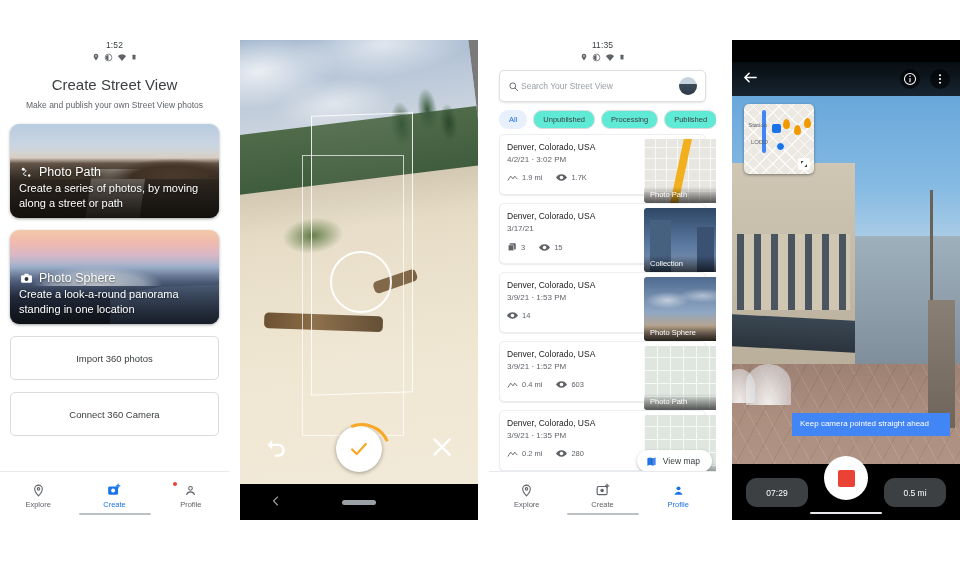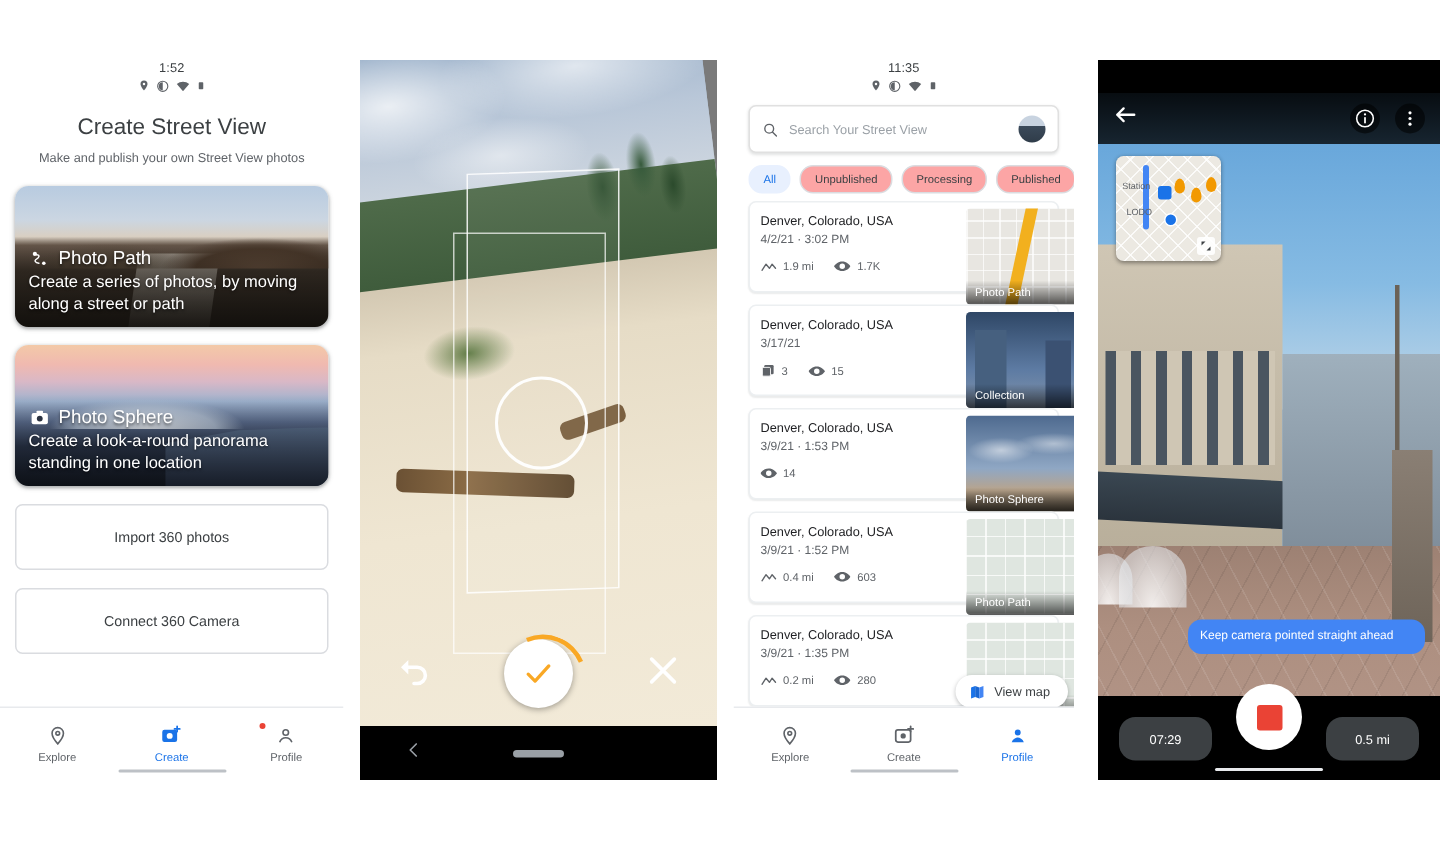--- a/index.html
+++ b/index.html
@@ -107,28 +107,28 @@
     display:flex;align-items:center;justify-content:center;position:relative;
     box-shadow:0 1px 4px rgba(0,0,0,.35);}
   .shutter-ok:before{content:"";position:absolute;left:-3px;top:-3px;width:52px;height:52px;
     border-radius:50%;border:3px solid transparent;border-top-color:#f9a825;transform:rotate(22deg);}
   .navbar-dark{position:absolute;left:0;right:0;bottom:0;height:36px;background:#000;
     display:flex;align-items:center;justify-content:space-around;}
   .nb-pill{width:34px;height:5px;border-radius:3px;background:#9aa0a6;}
 
   
   .searchbar{margin:8px 10px 0;height:30px;border:1px solid #e0e0e0;border-radius:5px;background:#fff;
-     display:flex;align-items:center;gap:7px;padding:0 8px;
+     display:flex;align-items:center;gap:2px;padding:0 8px;
      box-shadow:0 1px 2px rgba(60,64,67,.15);}
   .search-ph{flex:1;font-size:8.5px;color:#9aa0a6;}
   .avatar{width:18px;height:18px;border-radius:50%;overflow:hidden;position:relative;
      background:linear-gradient(to bottom,#c8d3e0 0%,#c8d3e0 38%,#3b4a5a 40%,#2f3c49 100%);}
   .chips{display:flex;gap:6px;padding:8px 10px 5px;overflow:hidden;}
   .chip{height:17px;border:1px solid #dadce0;border-radius:9px;display:flex;align-items:center;
-     padding:0 9px;font-size:7.5px;color:#3c4043;white-space:nowrap;background:#fca5a5;}
+     padding:0 9px;font-size:7.5px;color:#3c4043;white-space:nowrap;background:#5eead4;}
   .chip.sel{background:#e8f0fe;border-color:#e8f0fe;color:#1a73e8;}
 
   .list{padding:0 10px;}
   .lrow{position:relative;height:59px;border:1px solid #eceff1;border-radius:5px;margin-bottom:8px;
      background:#fff;box-shadow:0 1px 1px rgba(60,64,67,.10);}
   .lrow-txt{padding:7px 0 0 7px;}
   .l-title{font-size:8.5px;color:#202124;}
   .l-date{font-size:8px;color:#5f6368;margin-top:3px;}
   .l-stats{display:flex;gap:14px;margin-top:9px;align-items:center;}
   .stat{display:flex;align-items:center;gap:4px;font-size:7.5px;color:#5f6368;}
@@ -197,21 +197,21 @@
      background:repeating-linear-gradient(45deg,rgba(255,255,255,.8) 0 1px,transparent 1px 9px),
                 repeating-linear-gradient(-45deg,rgba(255,255,255,.8) 0 1px,transparent 1px 9px);}
   .mm-route{position:absolute;left:26%;top:8%;width:4px;height:62%;background:#4285f4;border-radius:2px;}
   .mm-dot{position:absolute;left:46%;top:54%;width:7px;height:7px;border-radius:50%;background:#1a73e8;border:1.5px solid #fff;}
   .mm-pin{position:absolute;width:7px;height:10px;background:#f29900;border-radius:50% 50% 50% 50%/60% 60% 40% 40%;}
   .mm-lbl{position:absolute;font-size:6px;color:#5f6368;}
   .mm-exp{position:absolute;right:4px;bottom:4px;width:12px;height:12px;background:rgba(255,255,255,.9);
      border-radius:2px;display:flex;align-items:center;justify-content:center;}
   .mm-sq{position:absolute;left:40%;top:28%;width:9px;height:9px;background:#1a73e8;border-radius:2px;}
 
-  .tooltip{position:absolute;right:10px;bottom:84px;width:142px;background:#4285f4;border-radius:9px;
+  .tooltip{position:absolute;right:10px;bottom:84px;width:142px;background:#4285f4;border-radius:0;
      padding:6px 8px;color:#fff;font-size:8px;line-height:1.35;}
   .cam-bottom{position:absolute;left:0;right:0;bottom:0;height:56px;background:#000;}
   .pill{position:absolute;top:14px;height:29px;border-radius:11px;background:#3c4043;
      display:flex;align-items:center;justify-content:center;font-size:8.5px;color:#fff;}
   .pill.left{left:14px;width:62px;}
   .pill.right{right:14px;width:62px;}
   .recbtn{position:absolute;left:50%;bottom:20px;transform:translateX(-50%);
      width:44px;height:44px;border-radius:50%;background:#fff;
      display:flex;align-items:center;justify-content:center;}
   .recsq{width:17px;height:17px;background:#ea4335;border-radius:2px;}

